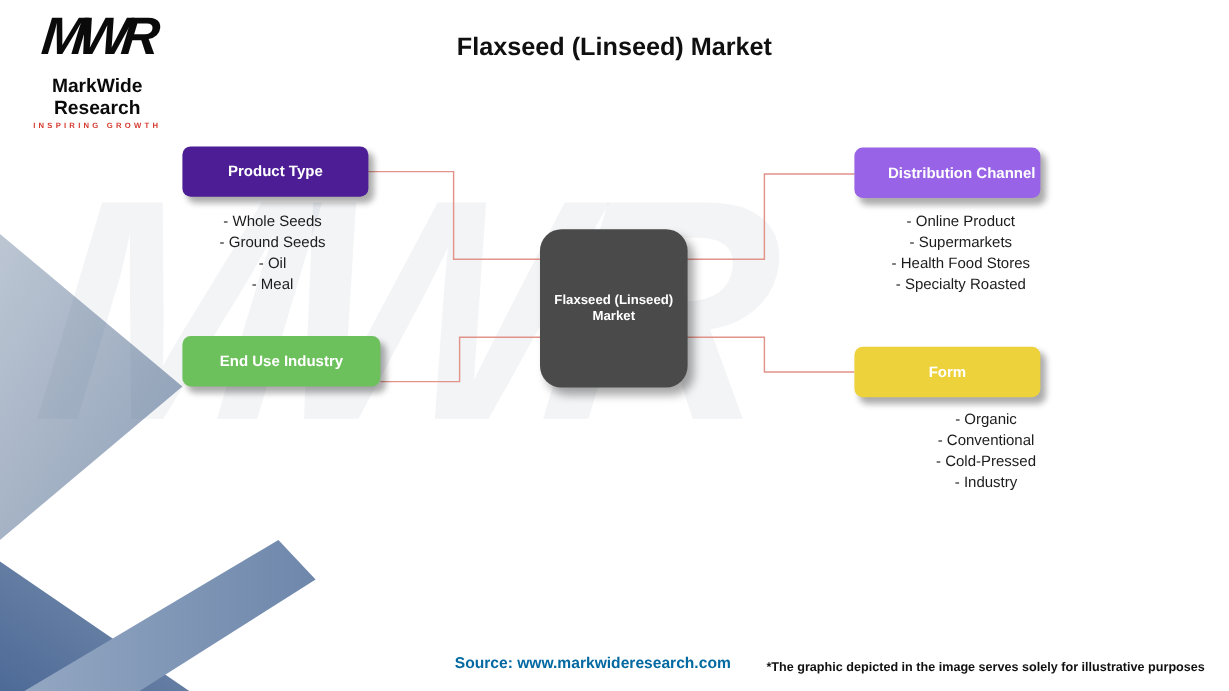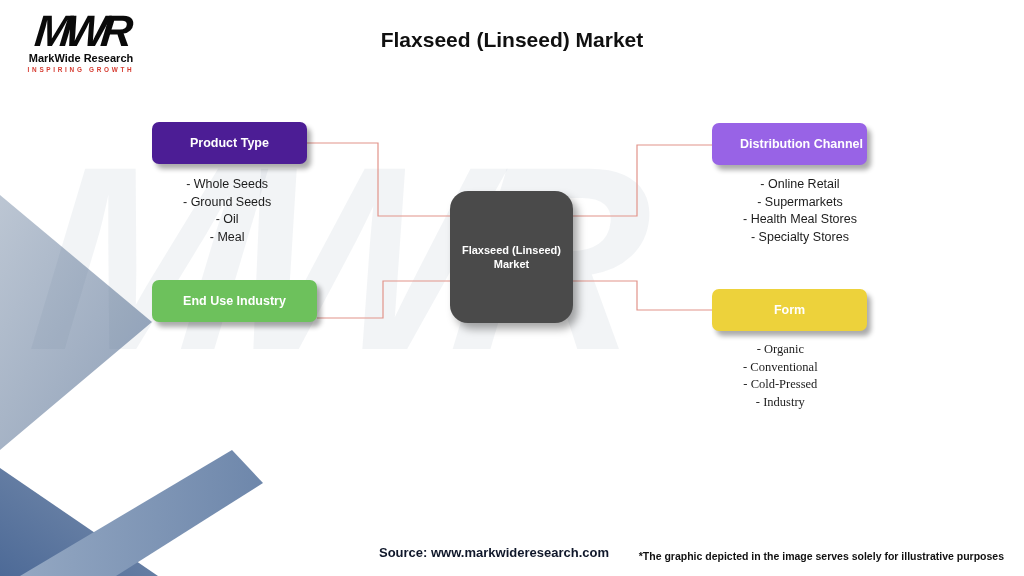--- a/index.html
+++ b/index.html
@@ -19,21 +19,21 @@
     transform: skewX(-6deg);
     user-select: none; z-index: 1; pointer-events: none;
   }
 
   
   .logo { position: absolute; left: 20px; top: 10px; width: 122px; text-align: center; z-index: 3; }
   .logo .monogram {
     font-size: 44px; font-weight: 900; font-style: italic;
     letter-spacing: -6px; line-height: 42px; color: #0a0a0a; transform: skewX(-6deg);
   }
-  .logo .brand { font-size: 11px; font-weight: 700; color: #0a0a0a; margin-top: 0; }
+  .logo .brand { font-size: 16px; font-weight: 700; color: #0a0a0a; margin-top: 12px; }
   .logo .tagline { font-size: 6.4px; font-weight: 700; letter-spacing: 2.7px; text-transform: uppercase; margin-top: 2px; }
 
   
   .title {
     position: absolute; top: 28px; left: 0; width: 100%; text-align: center;
     font-size: 21px; font-weight: 700; color: #101010; z-index: 3;
   }
 
   
   .cat-box {
@@ -44,39 +44,39 @@
   #box-product-type         { left: 152px; top: 122px; width: 155px; height: 42px; }
   #box-distribution-channel { left: 712px; top: 123px; width: 155px; height: 42px; }
   #box-end-use-industry     { left: 152px; top: 280px; width: 165px; height: 42px; }
   #box-form                 { left: 712px; top: 289px; width: 155px; height: 42px; }
 
   
   .cat-list { position: absolute; list-style: none; font-size: 12.5px; color: #1c1c1c; line-height: 17.5px; z-index: 3; text-align: center; }
   #list-product-type         { left: 183px; top: 176px; }
   #list-distribution-channel { left: 743px; top: 176px; }
   #list-end-use-industry     { left: 183px; top: 357px; }
-  #list-form                 { left: 743px; top: 341px; font-family: Liberation Serif, serif; }
+  #list-form                 { left: 780px; top: 341px; }
 
   
   .center-node {
     position: absolute; left: 450px; top: 191px; width: 123px; height: 132px;
     border-radius: 18px; display: flex; align-items: center; justify-content: center;
     text-align: center; color: #ffffff; font-weight: 700; font-size: 11px; line-height: 14px;
     box-shadow: 5px 6px 8px rgba(0,0,0,0.35); z-index: 3;
   }
   .center-node span { white-space: pre-line; padding: 0 8px; }
 
   
   .connectors { z-index: 2; }
   .deco { z-index: 0; }
 
   
   .source {
     position: absolute; left: 0; width: 988px; top: 545px; text-align: center;
-    font-size: 13px; font-weight: 700; color: #0f172a; z-index: 3;
+    font-size: 13px; font-weight: 700; color: #0369a1; z-index: 3;
   }
   .disclaimer {
     position: absolute; right: 20px; top: 550px;
     font-size: 10.5px; font-weight: 600; color: #111111; z-index: 3;
   }
 </style>
 </head>
 <body>
 
 <div class="canvas">
@@ -130,24 +130,24 @@
     <li>- Whole Seeds</li>
     <li>- Ground Seeds</li>
     <li>- Oil</li>
     <li>- Meal</li>
   </ul>
 
   <div class="cat-box" id="box-distribution-channel" style="background-color: rgb(152, 99, 230); padding-left: 24px;">
     <span>Distribution Channel</span>
   </div>
   <ul class="cat-list" id="list-distribution-channel">
-    <li>- Online Retail</li>
+    <li>- Online Product</li>
     <li>- Supermarkets</li>
-    <li>- Health Meal Stores</li>
-    <li>- Specialty Stores</li>
+    <li>- Health Food Stores</li>
+    <li>- Specialty Roasted</li>
   </ul>
 
   <div class="cat-box" id="box-end-use-industry" style="background-color: rgb(109, 193, 92);">
     <span>End Use Industry</span>
   </div>
 
   <div class="cat-box" id="box-form" style="background-color: rgb(237, 210, 59);">
     <span>Form</span>
   </div>
   <ul class="cat-list" id="list-form">

